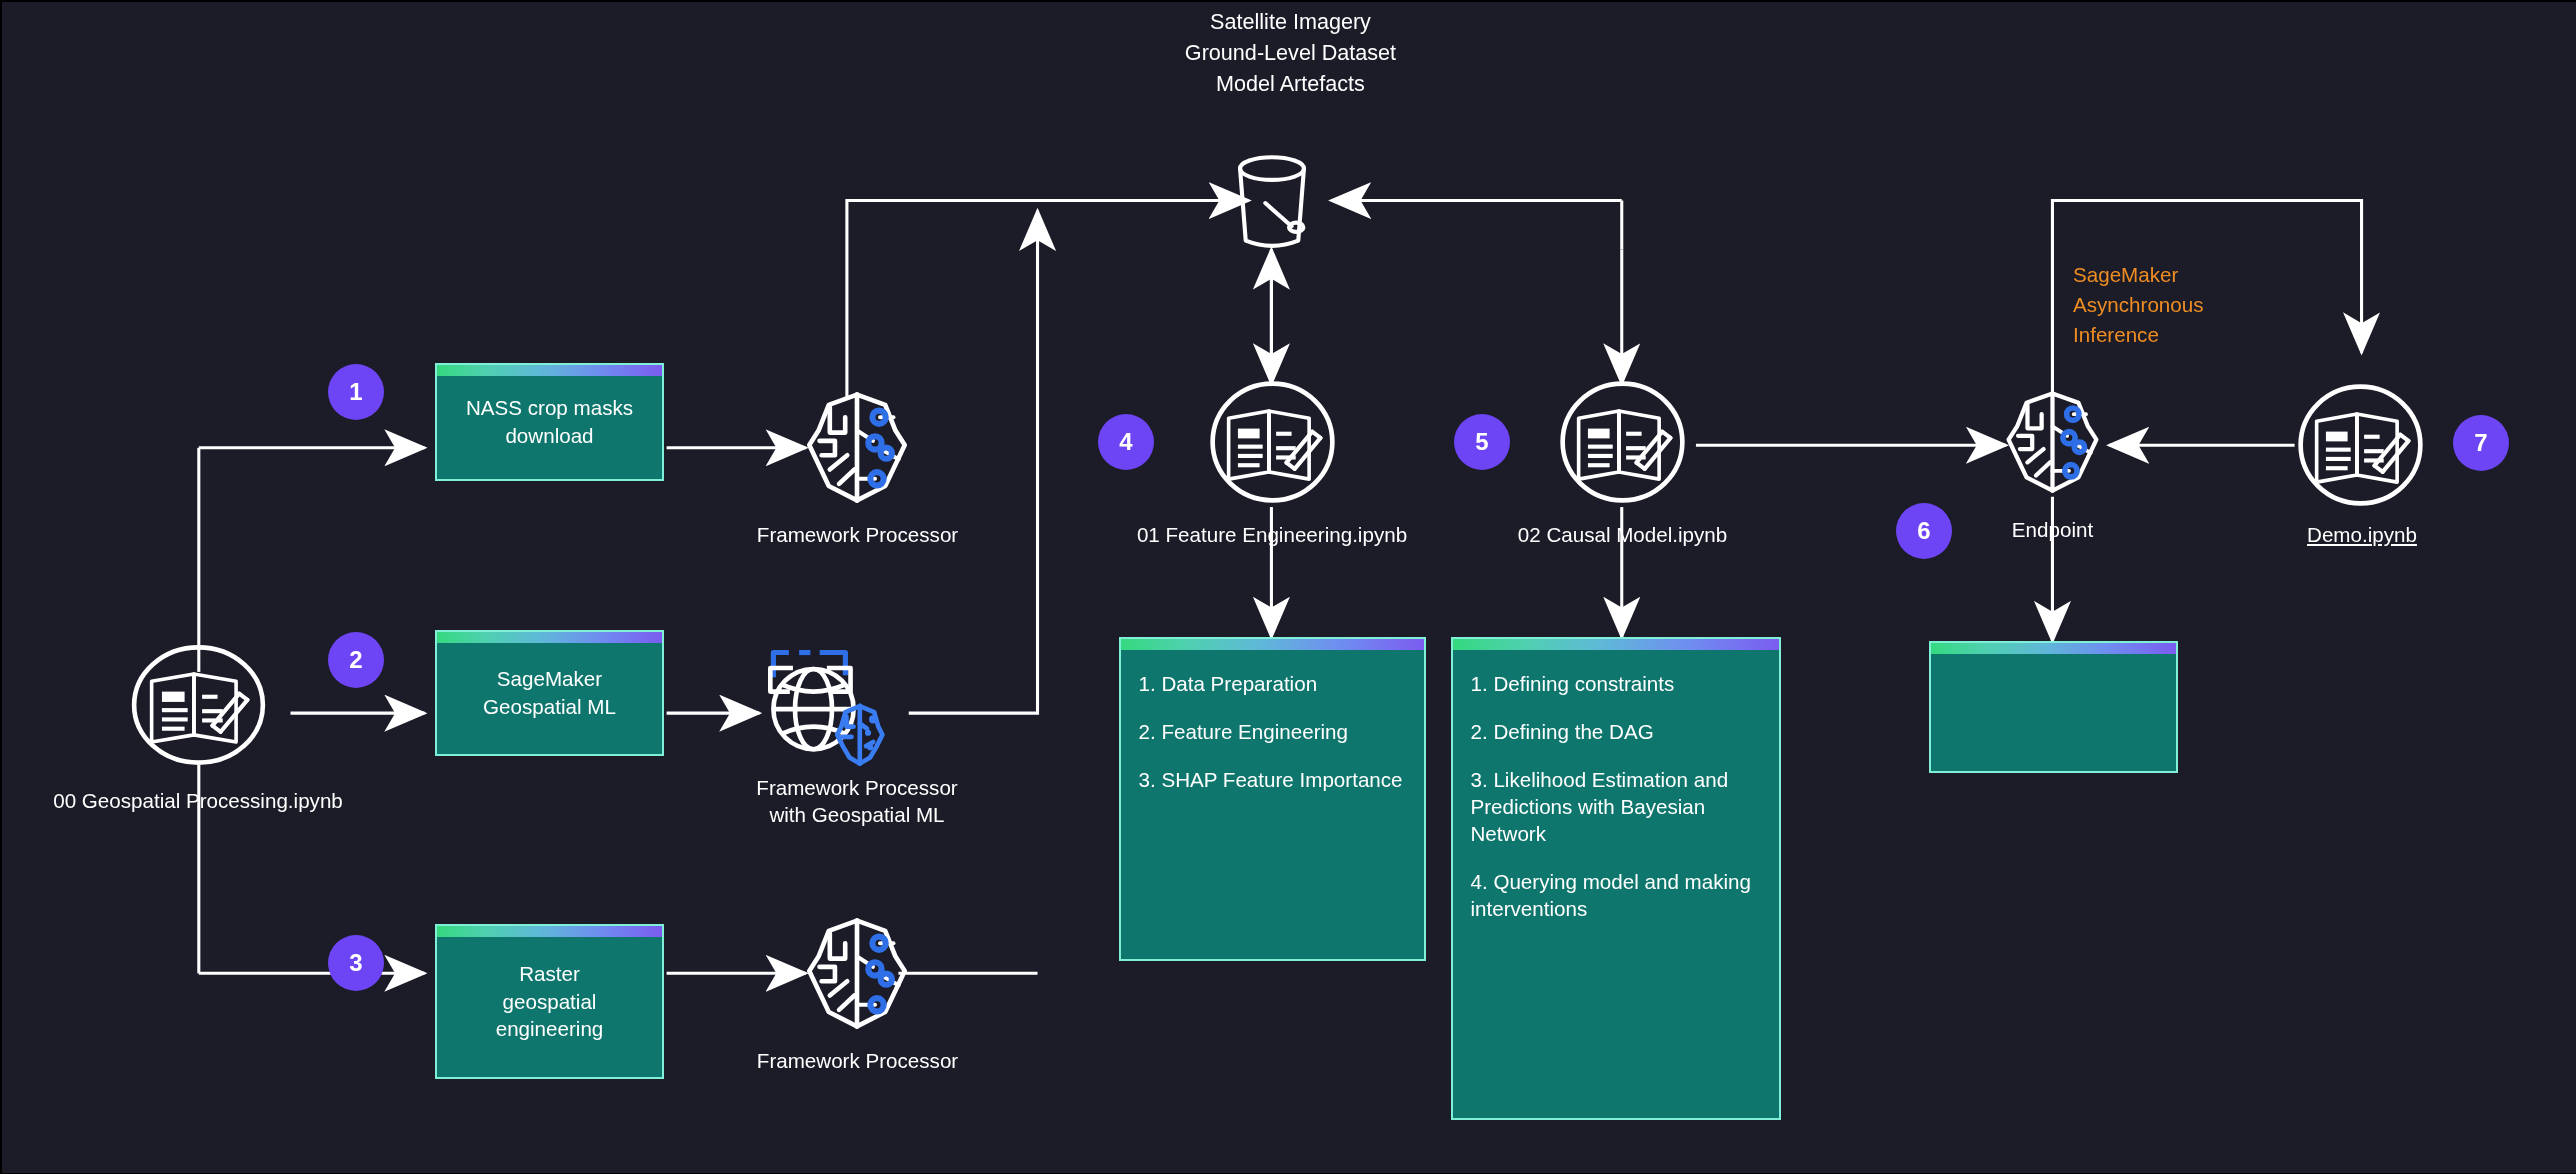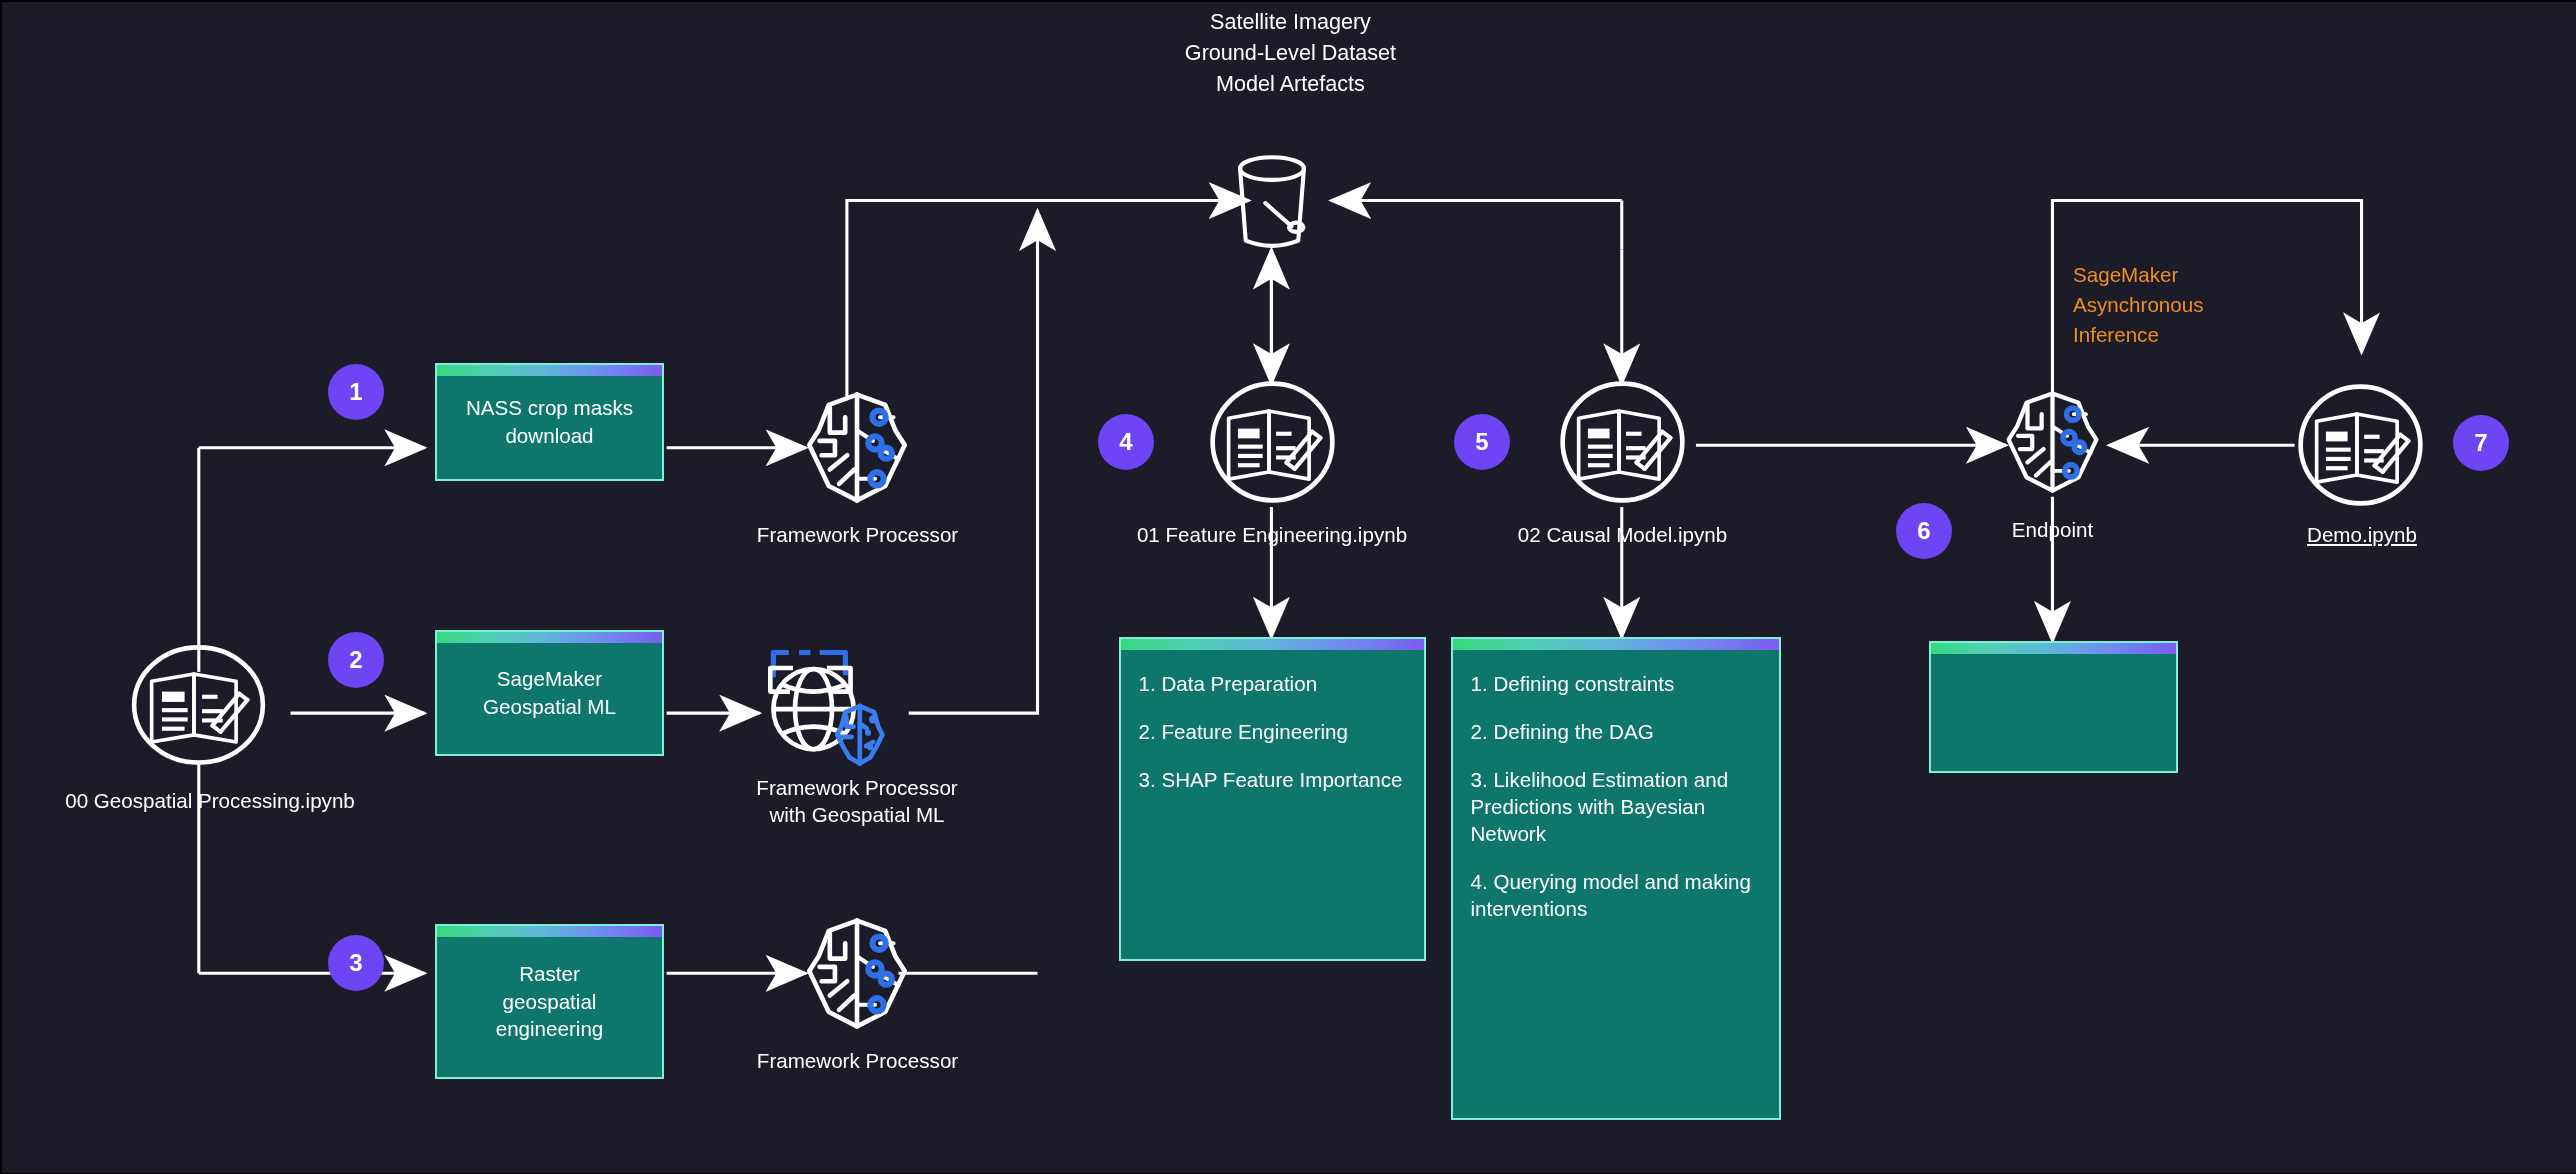--- a/index.html
+++ b/index.html
@@ -191,21 +191,21 @@
         <rect x="140" y="144" width="40" height="8"></rect>
       </g>
       <g stroke="#ffffff" stroke-width="8" fill="none" stroke-linecap="round">
         <path d="M160,158 L212,96"></path>
         <path d="M176,170 L228,108"></path>
         <path d="M160,158 L176,170"></path>
         <path d="M212,96 L228,108"></path>
       </g>
     </svg>
   </div>
-  <div class="label" style="left:12px; top:786px; width:392px;">00 Geospatial Processing.ipynb</div>
+  <div class="label" style="left:0px; top:786px; width:392px;">00 Geospatial Processing.ipynb</div>
 
   <div class="badge" style="left:326px; top:362px; width:56px; height:56px;">1</div>
   <div class="card" style="left:433px; top:361px; width:229px; height:118px;">
     <div class="bar"></div>
     <div class="card-text">NASS crop masks
 download</div>
   </div>
 
   <div class="icon-wrap" style="left:796px; top:381px; width:118px; height:129px;">
     <svg viewBox="0 0 230 250" width="118" height="129">

